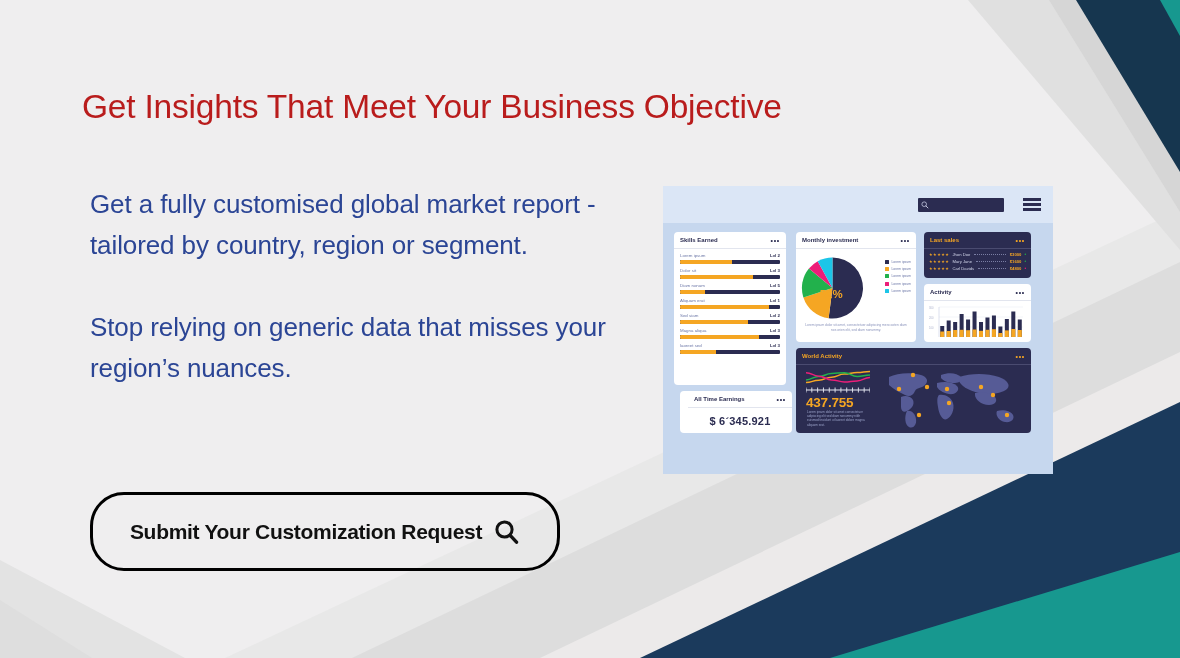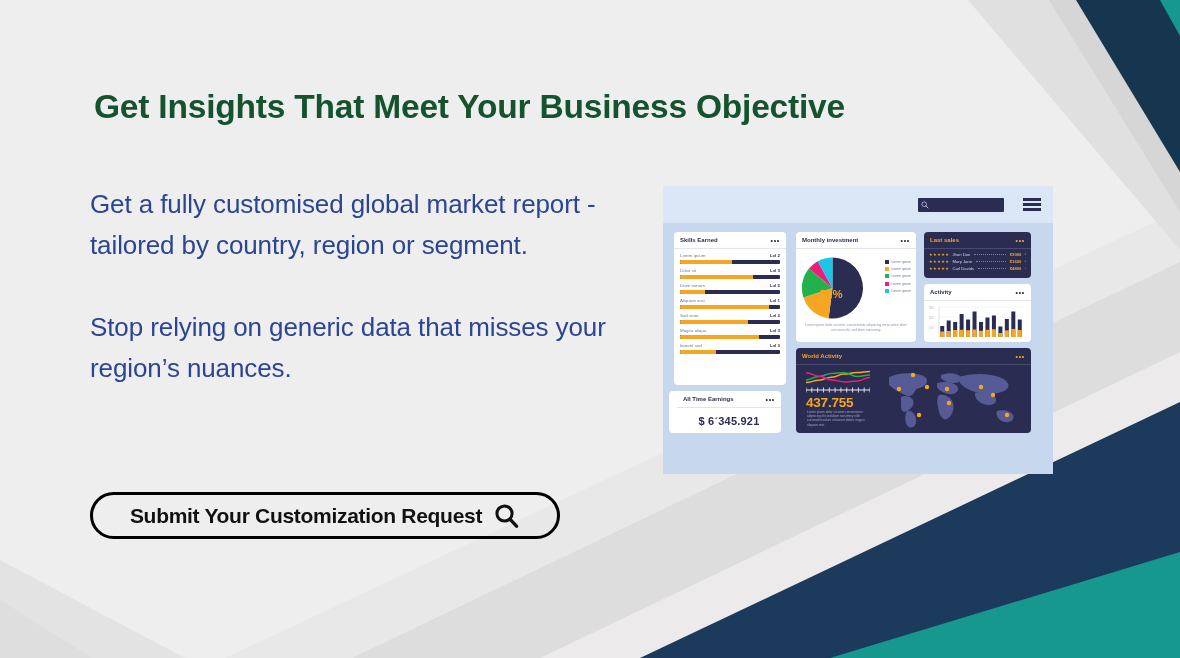--- a/index.html
+++ b/index.html
@@ -11,41 +11,41 @@
     position: relative;
   }
 
   
   #bg { position: absolute; inset: 0; width: 1180px; height: 658px; z-index: 0; }
 
   
   .content { position: absolute; z-index: 5; }
 
   #headline {
-    left: 94px; top: 88px;
+    left: 82px; top: 88px;
     font-size: 33.5px;
-    font-weight: bold;
-    color: #14532d;
+    font-weight: normal;
+    color: #b91c1c;
     letter-spacing: -0.2px;
     white-space: nowrap;
   }
 
   #para-block { left: 90px; top: 184px; width: 560px; }
   .para {
     font-size: 26px;
     line-height: 41px;
     color: #2b4595;
     letter-spacing: -0.1px;
   }
   .para + .para { margin-top: 41px; }
 
   
   #cta {
     left: 90px; top: 492px;
-    width: 470px; height: 47px;
+    width: 470px; height: 79px;
     border: 3.5px solid #000;
     border-radius: 34px;
     background: transparent;
     display: flex;
     align-items: center;
     justify-content: center;
     gap: 10px;
     cursor: pointer;
   }
   #cta-label {
@@ -116,21 +116,21 @@
   .skill-lvl { font-size: 4.4px; font-weight: bold; color: #2b2c51; }
   .skill-track {
     margin-top: 1.6px;
     height: 4.3px; width: 100%;
     background: #2b2c51; border-radius: 1px;
     overflow: hidden;
   }
   .skill-fill { height: 100%; background: #f5a623; border-radius: 1px 0 0 1px; }
 
   
-  #card-earn { left: 6px; top: 168px; width: 112px; height: 42px; padding-left: 8px; }
+  #card-earn { left: 17px; top: 168px; width: 112px; height: 42px; padding-left: 8px; }
   #earn-value {
     height: 25px;
     display: flex; align-items: center; justify-content: center;
     font-size: 11px; font-weight: bold; color: #2b2c51;
     letter-spacing: 0.2px;
   }
 
   
   #card-invest { left: 133px; top: 9px; width: 120px; height: 110px; }
   #pie-wrap { display: flex; padding: 6px 5px 0 4px; gap: 20px; }

